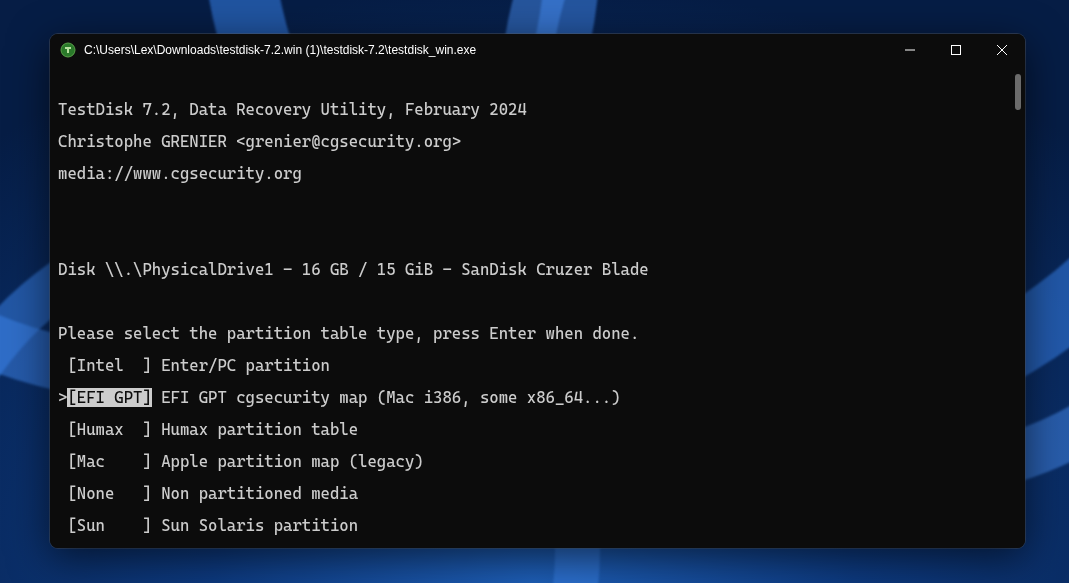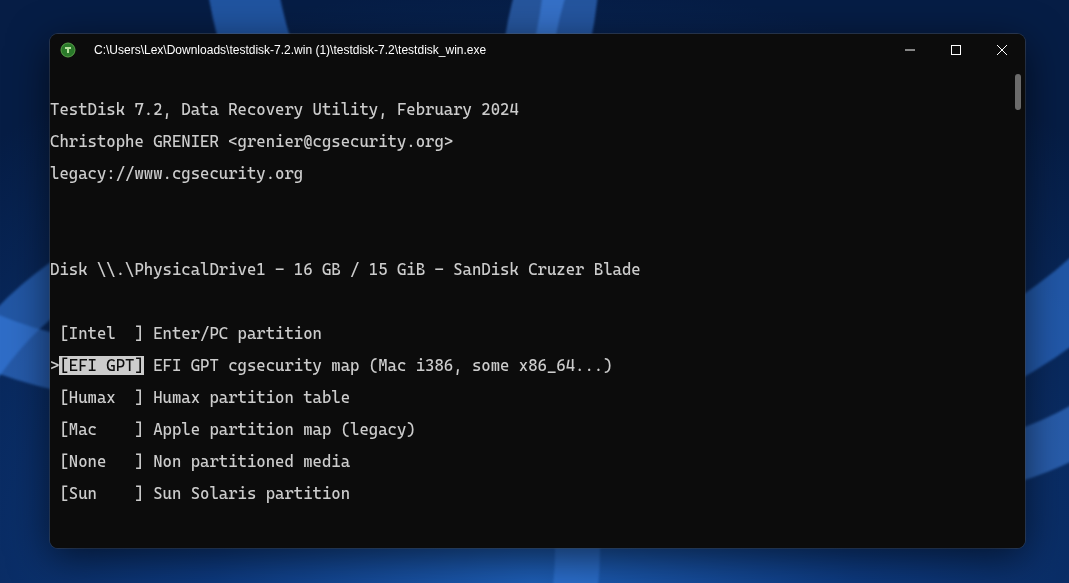--- a/index.html
+++ b/index.html
@@ -47,21 +47,20 @@
     }
     .titlebar {
       height: 32px;
       background: #0c0c0c;
       display: flex;
       align-items: center;
       padding-left: 10px;
       color: #ffffff;
       font-size: 12px;
       flex-shrink: 0;
-      gap: 10px;
     }
     .titlebar-icon {
       width: 16px;
       height: 16px;
       margin-right: 8px;
       flex-shrink: 0;
     }
     .titlebar-title {
       flex: 1;
       white-space: nowrap;
@@ -81,21 +80,21 @@
     }
     .win-btn svg { width: 10px; height: 10px; }
 
     .terminal {
       flex: 1;
       background: #0c0c0c;
       color: #cccccc;
       font-family: "Cascadia Mono", "Consolas", monospace;
       font-size: 16px;
       line-height: 16px;
-      padding: 4px 0 0 0;
+      padding: 4px 0 0 8px;
       white-space: pre;
       position: relative;
       overflow: hidden;
     }
     .terminal .line {
       height: 16px;
       padding-left: 0;
     }
     .scrollbar-stub {
       position: absolute;
@@ -147,25 +146,26 @@
             <path d="M0 0 L10 10 M10 0 L0 10" stroke="#fff" stroke-width="1"></path>
           </svg>
       </div>
     </div>
   </div>
 
   <div class="terminal">
     <div class="scrollbar-stub"></div>
 <div class="line">TestDisk 7.2, Data Recovery Utility, February 2024</div>
 <div class="line">Christophe GRENIER &lt;grenier@cgsecurity.org&gt;</div>
-<div class="line">legacy://www.cgsecurity.org</div>
+<div class="line">media://www.cgsecurity.org</div>
 <div class="line"> </div>
 <div class="line"> </div>
 <div class="line">Disk \\.\PhysicalDrive1 - 16 GB / 15 GiB - SanDisk Cruzer Blade</div>
 <div class="line"> </div>
+<div class="line">Please select the partition table type, press Enter when done.</div>
 <div class="line"><span> [Intel  ] </span><span>Enter/PC partition</span></div>
 <div class="line"><span>&gt;</span><span class="sel">[EFI GPT]</span><span> EFI GPT cgsecurity map (Mac i386, some x86_64...)</span></div>
 <div class="line"><span> [Humax  ] </span><span>Humax partition table</span></div>
 <div class="line"><span> [Mac    ] </span><span>Apple partition map (legacy)</span></div>
 <div class="line"><span> [None   ] </span><span>Non partitioned media</span></div>
 <div class="line"><span> [Sun    ] </span><span>Sun Solaris partition</span></div>
 
 
 
 

